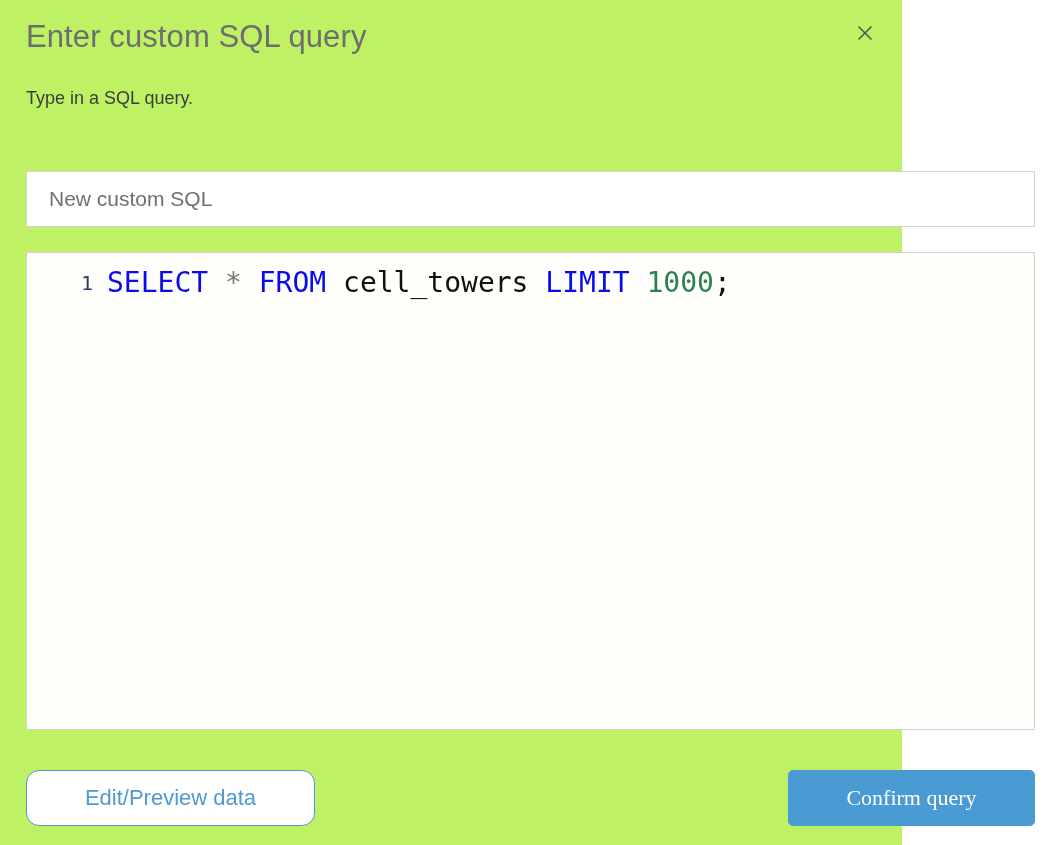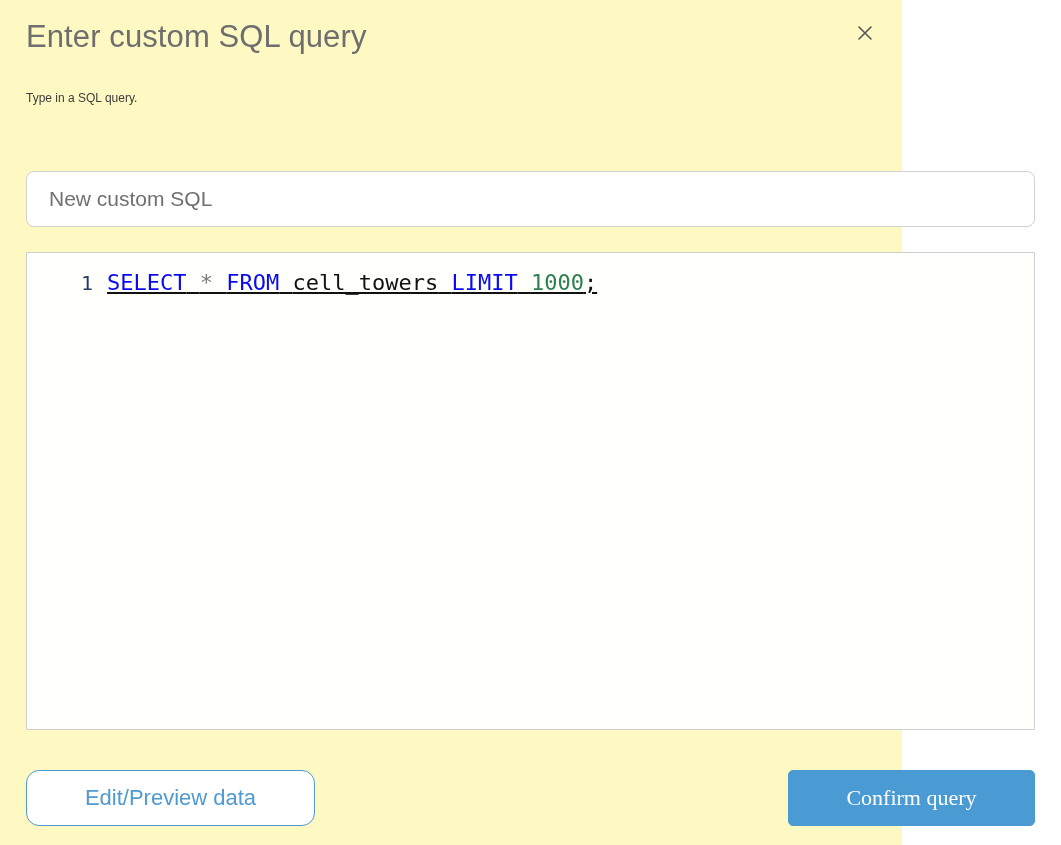--- a/index.html
+++ b/index.html
@@ -14,21 +14,21 @@
     font-family: "Liberation Sans", sans-serif;
     position: relative;
     overflow: hidden;
   }
 
   .dialog {
     position: absolute;
     left: 0; top: 0;
     width: 902px;
     height: 845px;
-    background: #fef9c3;
+    background: #bef264;
   }
 
   
   .dialog-title {
     position: absolute;
     left: 26px;
     top: 16px;
     font-size: 31px;
     line-height: 42px;
     font-weight: 400;
@@ -51,36 +51,36 @@
     background: transparent;
     border: none;
     padding: 0;
   }
   .close-btn svg { display: block; }
 
   .dialog-subtitle {
     position: absolute;
     left: 26px;
     top: 84px;
-    font-size: 12px;
+    font-size: 18px;
     line-height: 28px;
     font-weight: 400;
     color: #3c3c3c;
     white-space: nowrap;
   }
 
   
   .name-input {
     position: absolute;
     left: 26px;
     top: 171px;
     width: 1009px;
     height: 56px;
     border: 1px solid #d2d2d2;
-    border-radius: 8px;
+    border-radius: 0;
     background: #ffffff;
     font-family: "Liberation Sans", sans-serif;
     font-size: 21px;
     color: #707070;
     padding: 0 22px;
     outline: none;
   }
   .name-input::placeholder { color: #707070; opacity: 1; }
 
   
@@ -108,26 +108,25 @@
     padding-right: 12px;
     font-family: "DejaVu Sans Mono", "Liberation Mono", monospace;
     font-size: 20px;
     line-height: 34px;
     color: #2b3a67;
     user-select: none;
   }
   .code-area {
     flex: 1 1 auto;
     font-family: "DejaVu Sans Mono", "Liberation Mono", monospace;
-    font-size: 22px;
+    font-size: 28px;
     line-height: 34px;
     white-space: pre;
     color: #111111;
     padding-left: 2px;
-    text-decoration: underline;
   }
   .tok-kw   { color: #0a0af0; }
   .tok-op   { color: #7a7a7a; }
   .tok-id   { color: #111111; }
   .tok-num  { color: #2c8150; }
   .tok-punc { color: #111111; }
 
   
   .btn-secondary {
     position: absolute;

